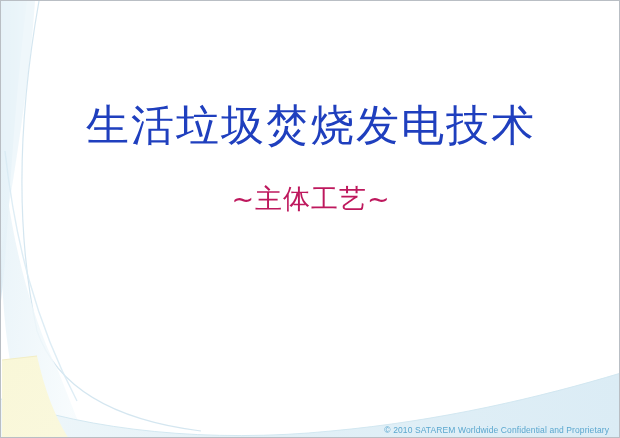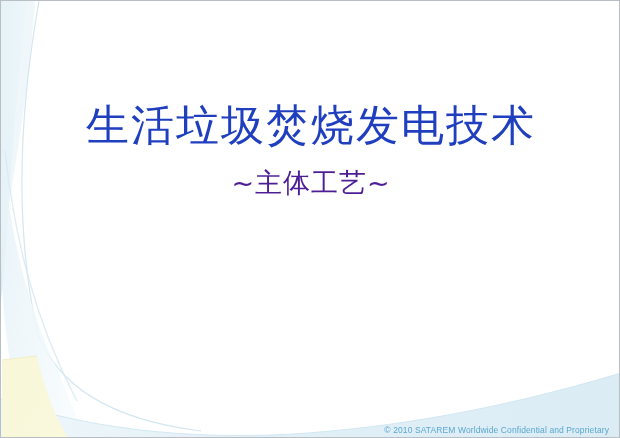--- a/index.html
+++ b/index.html
@@ -51,28 +51,28 @@
     font-family: "DejaVu Sans", "Liberation Sans", sans-serif;
     font-size: 43px;
     line-height: 1.12;
     letter-spacing: 2px;
     font-weight: 400;
     color: #1f3fbe;
     white-space: nowrap;
   }
 
   .subtitle {
-    margin: 0;
+    margin: 16px;
     padding-top: 19px;
     font-family: "DejaVu Sans", "Liberation Sans", sans-serif;
     font-size: 27px;
     line-height: 1.1;
     letter-spacing: 1px;
     font-weight: 400;
-    color: #4c1d95;
+    color: #be185d;
     white-space: nowrap;
   }
 
   .footer {
     position: absolute;
     left: 0;
     top: 424px;
     width: 608px;
     text-align: right;
     font-family: "Liberation Sans", sans-serif;

